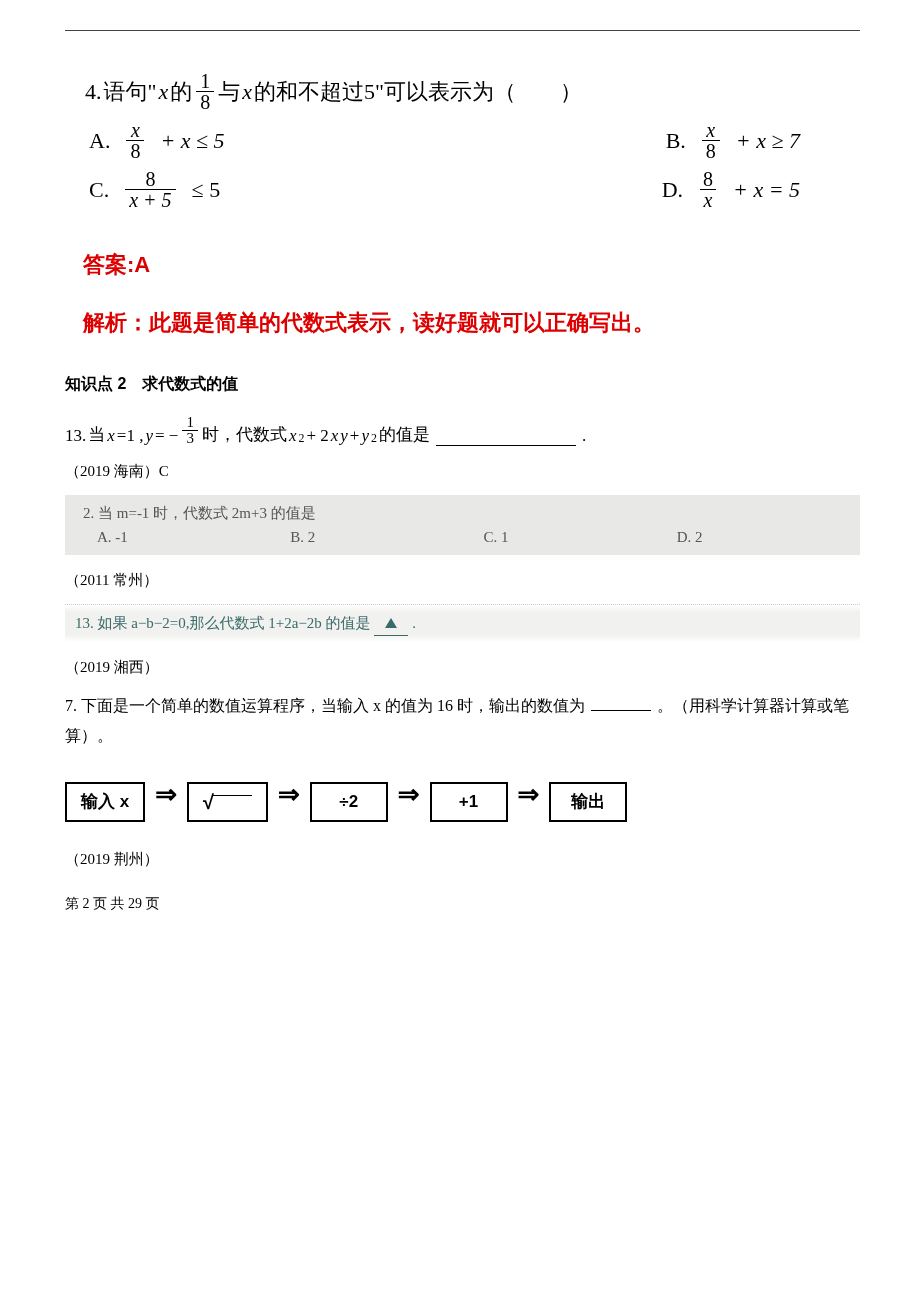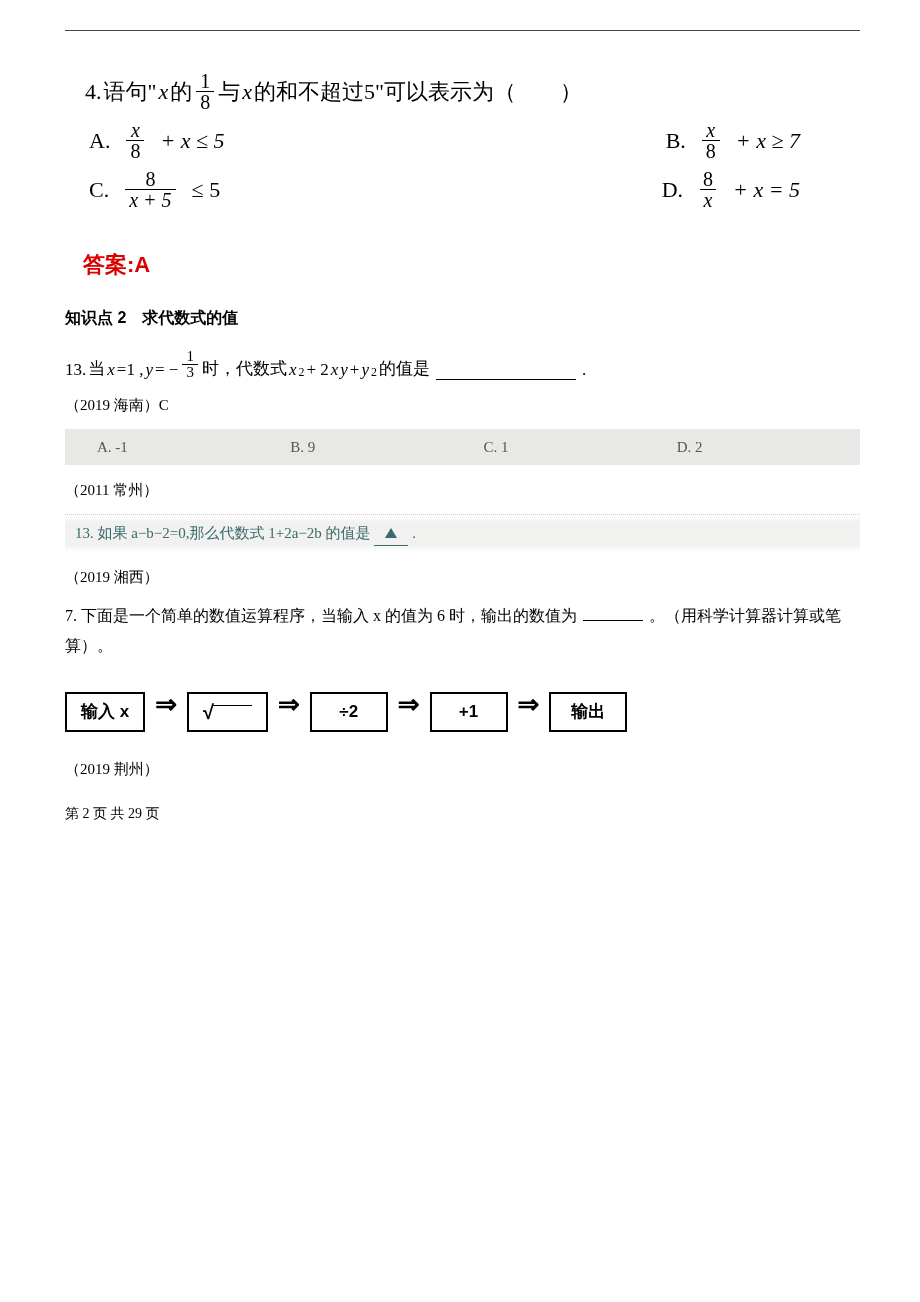--- a/index.html
+++ b/index.html
@@ -249,20 +249,21 @@
         <span class="frac">
           <span class="num">8</span>
           <span class="den ital">x</span>
         </span>
         <span class="ital">+ x = 5</span>
       </div>
     </div>
   </div>
 
   <div class="answer">答案:A</div>
+  <div class="explain">解析：此题是简单的代数式表示，读好题就可以正确写出。</div>
 
   <div class="kz-title">知识点 2　求代数式的值</div>
 
 
   <div class="q13">
     <span>13.</span>
     <span>当 </span>
     <span class="ital">x</span>
     <span>=1 ,</span>
     <span class="ital">y</span>
@@ -281,40 +282,41 @@
     <span class="ital">y</span>
       <span class="sup">2</span>
     <span> 的值是</span>
     <span class="blank"></span>
     <span>.</span>
   </div>
 
   <div class="src">（2019 海南）C</div>
 
   <div class="scan-box">
+    <div>2. 当 m=-1 时，代数式 2m+3 的值是</div>
     <div class="opts4">
       <span>A. -1</span>
-      <span>B. 9</span>
+      <span>B. 2</span>
       <span>C. 1</span>
       <span>D. 2</span>
     </div>
   </div>
 
   <div class="src">（2011 常州）</div>
 
   <div class="scan-box2">
     <span>13. 如果 a−b−2=0,那么代数式 1+2a−2b 的值是</span>
     <span style="border-bottom:1px solid #3a6a6a;display:inline-block;min-width:34px;text-align:center;"><span class="tri"></span></span>
     <span>.</span>
   </div>
 
   <div class="src">（2019 湘西）</div>
 
   <div class="q7">
-    <span>7. 下面是一个简单的数值运算程序，当输入 x 的值为 6 时，输出的数值为</span>
+    <span>7. 下面是一个简单的数值运算程序，当输入 x 的值为 16 时，输出的数值为</span>
     <span class="blank-short"></span>
     <span>。（用科学计算器计算或笔算）。</span>
   </div>
 
   <div class="flow">
     <div class="fbox">输入 x</div>
     <div class="arrow">⇒</div>
     <div class="fbox">
       <span class="root">
         <span class="rsym">√</span>

